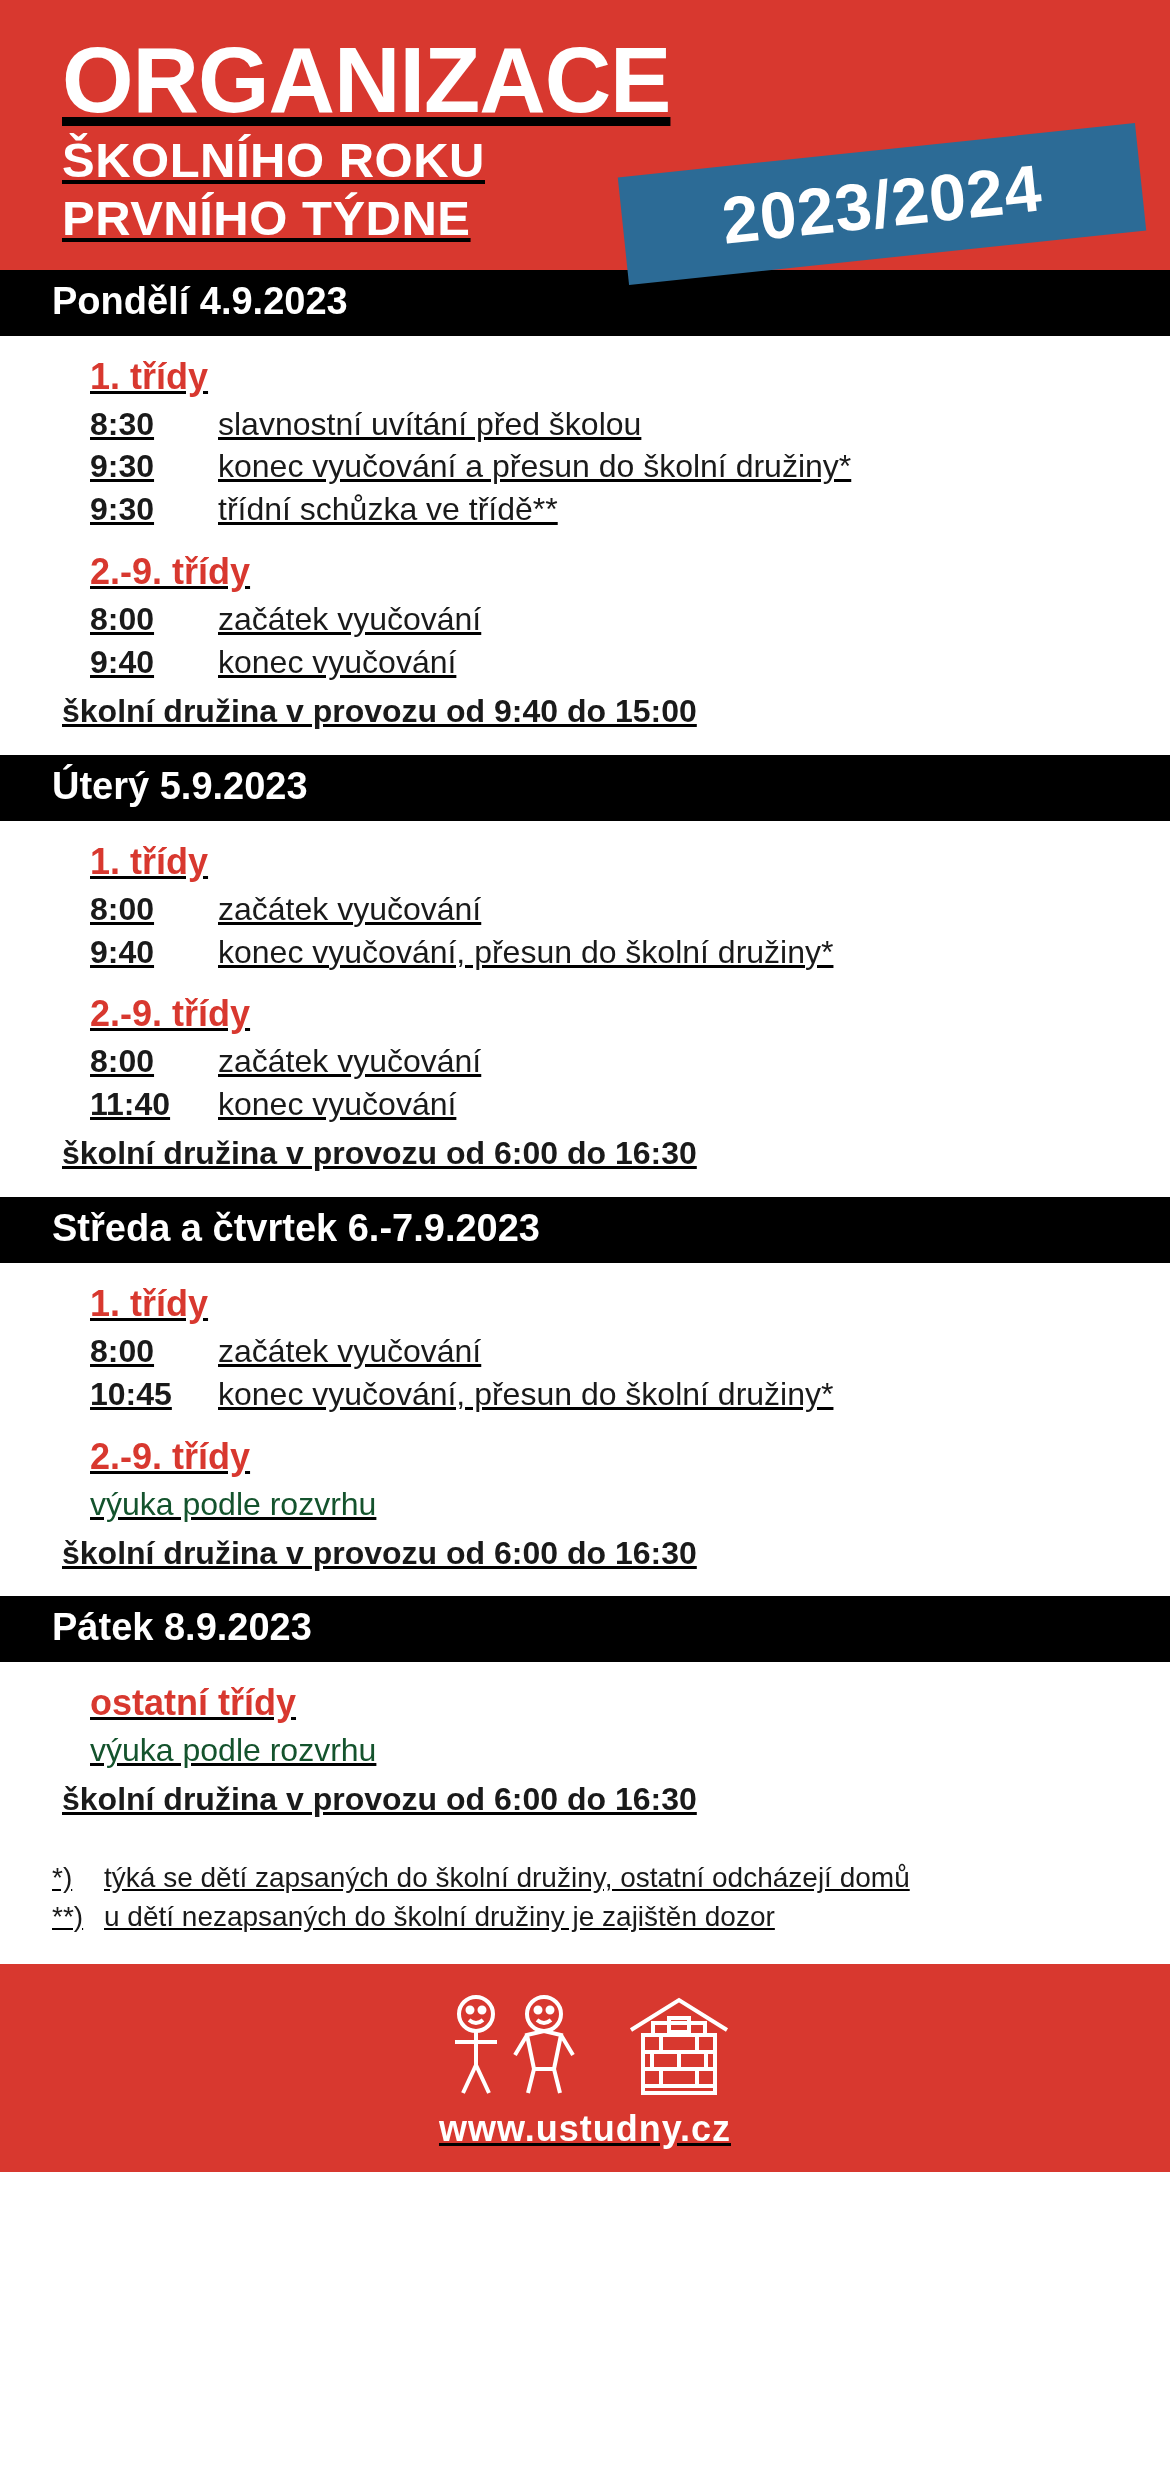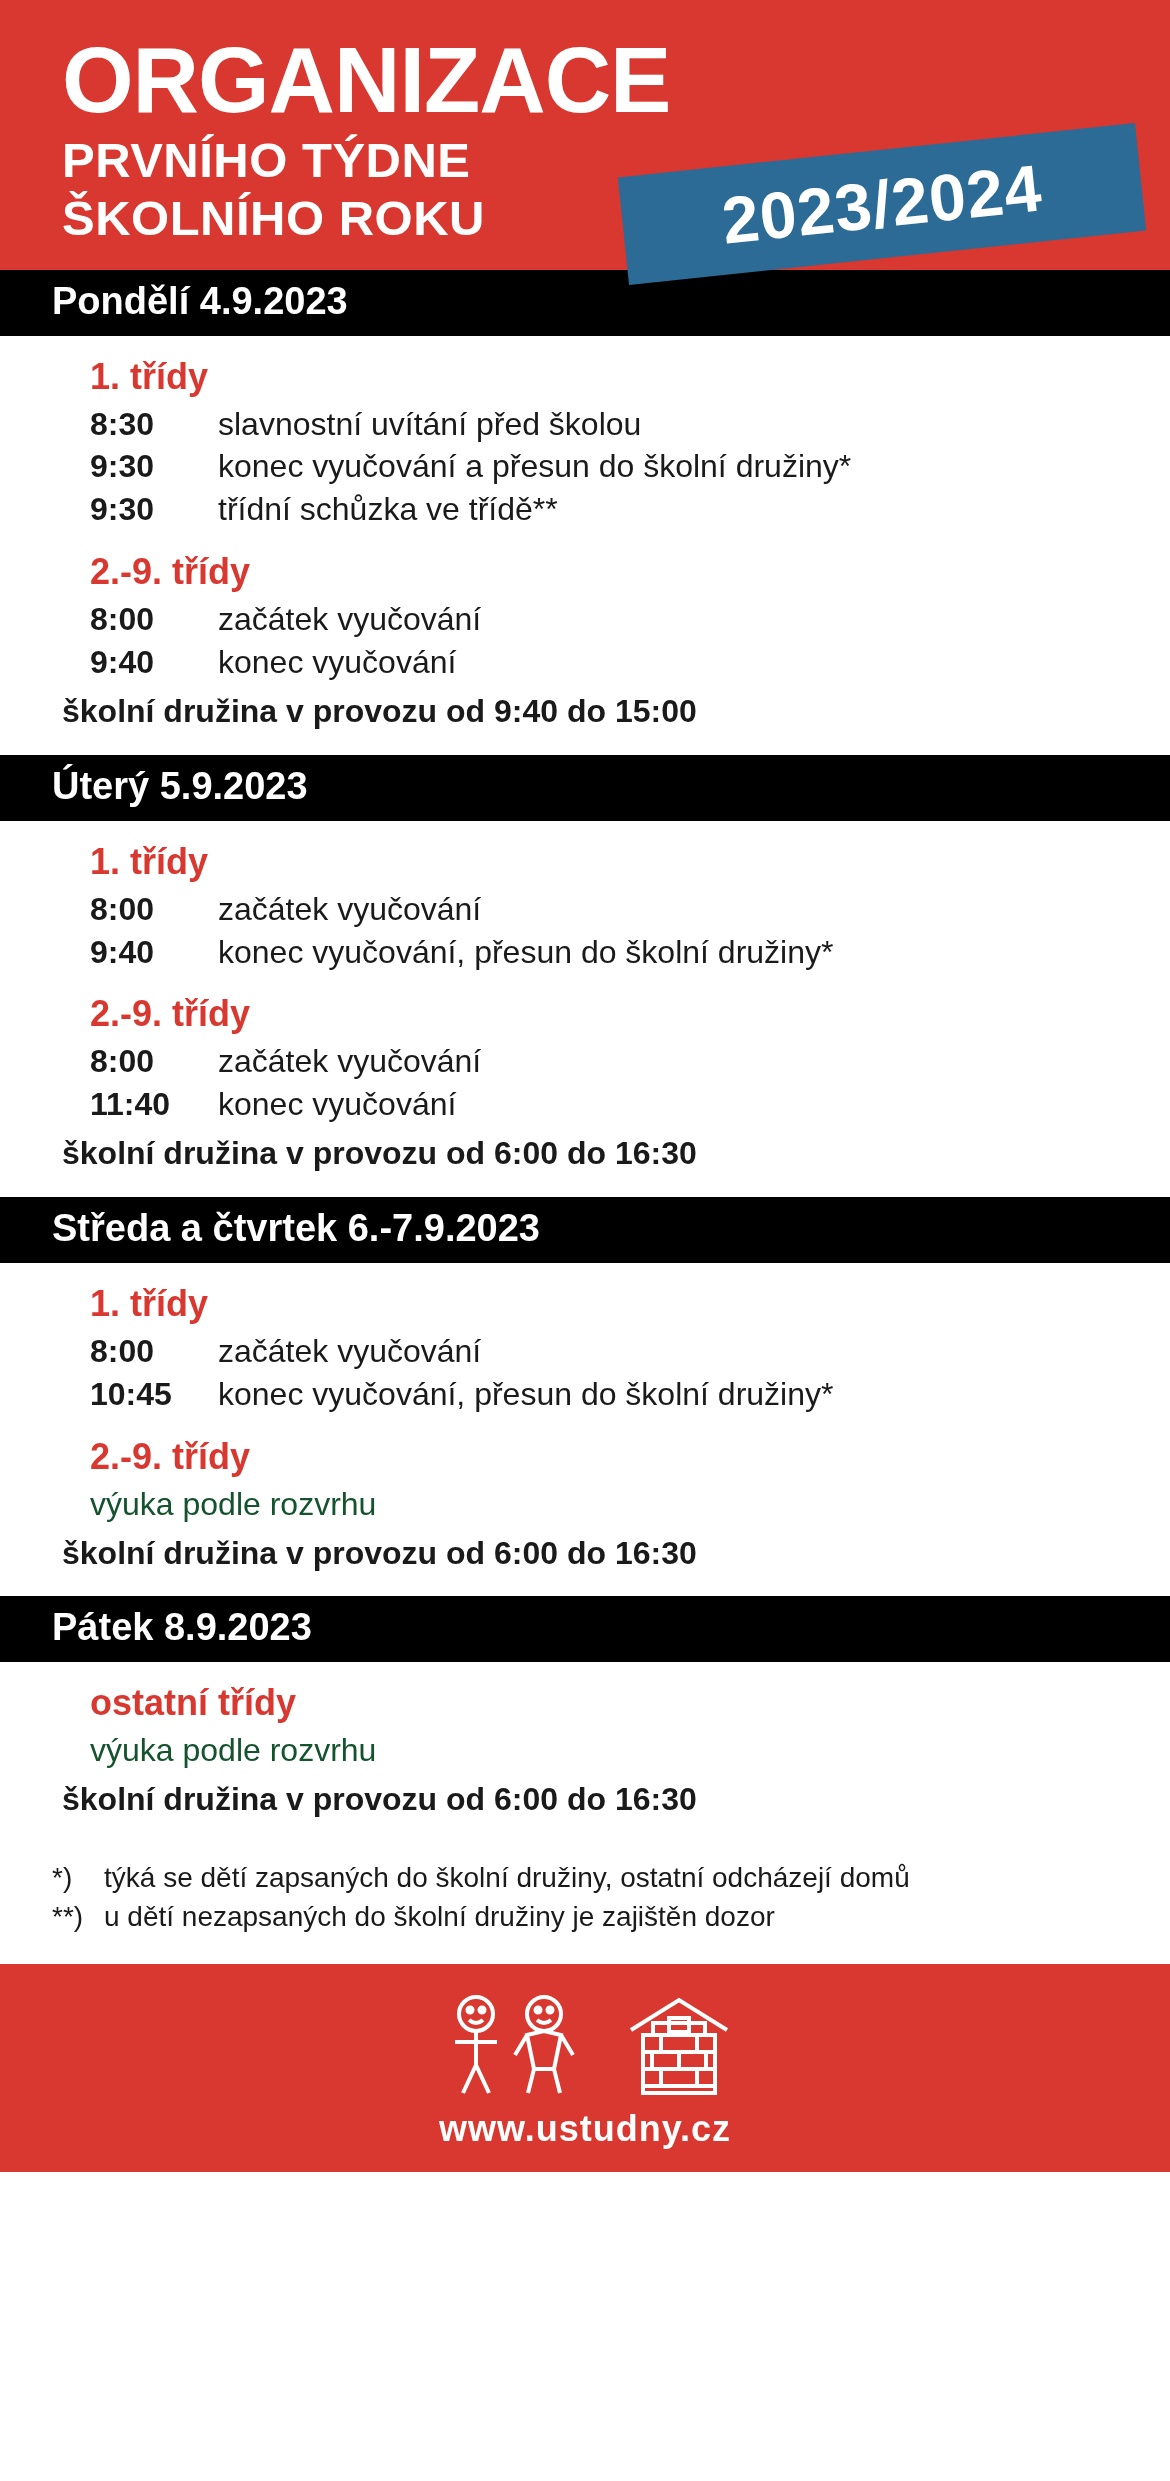--- a/index.html
+++ b/index.html
@@ -13,20 +13,21 @@
     font-family: "Liberation Sans", sans-serif;
     overflow: hidden;
   }
   .poster {
     position: relative;
     width: 1170px;
     height: 1832px;
     background: #d8382f;
     box-sizing: border-box;
     padding: 0 0 16px 0;
+    text-decoration: underline;
   }
 
   
   .header {
     position: relative;
     padding: 34px 0 0 62px;
   }
   .title-main {
     font-size: 92px;
     line-height: 1.0;
@@ -183,22 +184,22 @@
   }
 </style>
 </head>
 <body>
 
 <div class="poster">
 
   <div class="header">
     <div class="title-main">ORGANIZACE</div>
     <div class="title-sub">
+      <span class="line">ŠKOLNÍHO ROKU</span>
       <span class="line">PRVNÍHO TÝDNE</span>
-      <span class="line">ŠKOLNÍHO ROKU</span>
     </div>
     <div class="year-badge">
       <span>2023/2024</span>
     </div>
   </div>
 
   <div class="body-panel">
 
     <div class="day-header">Pondělí 4.9.2023</div>
     <div class="day-block">

